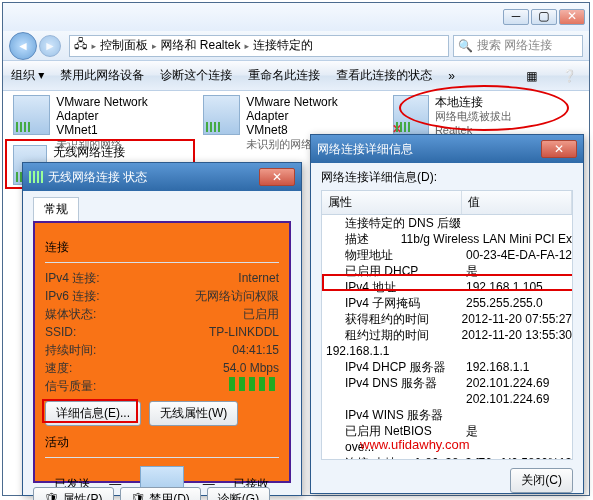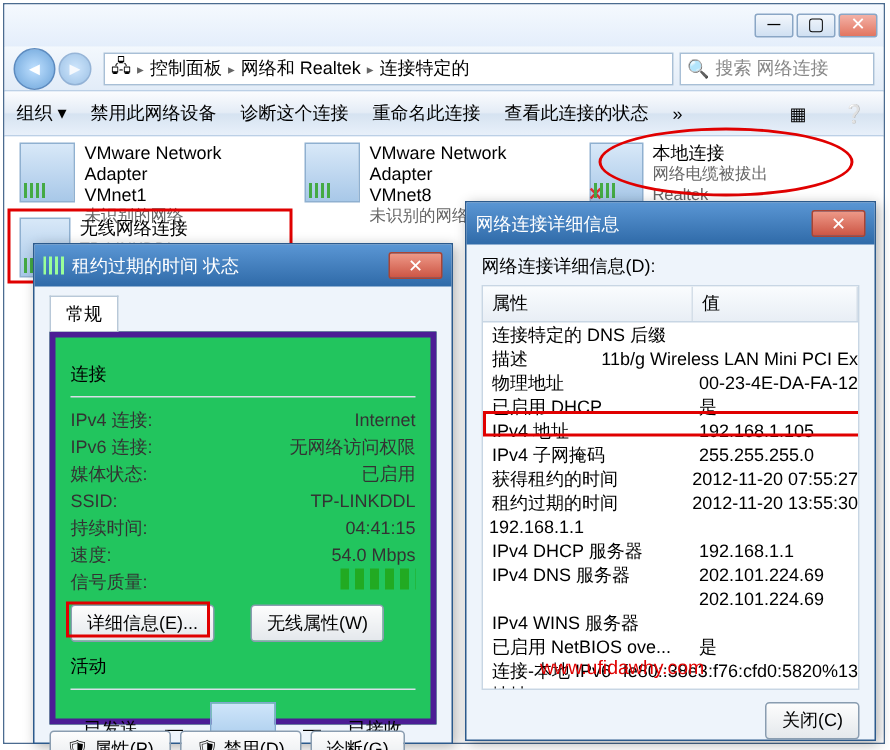--- a/index.html
+++ b/index.html
@@ -37,40 +37,40 @@
 .red-oval { position: absolute; border: 2px solid #e00000; border-radius: 50%; }
 
 
 .dialog { position: absolute; border: 1px solid #2c5a8c; background: #eef4fb; box-shadow: 2px 2px 8px rgba(0,0,0,0.3); }
 .dlg-title { height: 28px; background: linear-gradient(#5a96d4, #2f6aa8); color: #fff; display: flex; align-items: center; padding: 0 6px; justify-content: space-between; }
 .dlg-title .t-left { display: flex; align-items: center; gap: 5px; }
 .sig-icon { width: 14px; height: 12px; background: repeating-linear-gradient(90deg, #9f9 0 2px, transparent 2px 4px); }
 .dlg-close { width: 36px; height: 18px; background: linear-gradient(#e98, #c54); border: 1px solid #a43; border-radius: 2px; color: #fff; text-align: center; line-height: 16px; cursor: pointer; }
 .dlg-body { padding: 6px 10px 10px; }
 .tab { display: inline-block; background: #fff; border: 1px solid #b8c8d8; border-bottom: none; padding: 3px 10px; }
-.panel { background: #22c55e; border: 4px solid #4c1d95; padding: 10px; }
+.panel { background: #f97316; border: 2px solid #4c1d95; padding: 10px; }
 .section-h { margin: 6px 0 4px; }
 .row { display: flex; justify-content: space-between; font-size: 12px; line-height: 18px; }
 .row .k { color: #333; }
 .row .v { color: #333; }
 .sep { border-top: 1px solid #d8e0e8; margin: 6px 0; }
 .sigbar { display: inline-block; width: 50px; height: 14px; background: repeating-linear-gradient(90deg, #2a2 0 6px, transparent 6px 10px); vertical-align: middle; }
 .btn { display: inline-block; background: linear-gradient(#fdfdfd, #e4e8ec); border: 1px solid #8a9db0; border-radius: 3px; padding: 3px 10px; cursor: pointer; }
-.btn-row { display: flex; gap: 24px; margin-top: 6px; }
+.btn-row { display: flex; gap: 8px; margin-top: 6px; }
 .activity { display: flex; justify-content: space-around; align-items: center; margin: 8px 0; }
 .comp-icon { width: 44px; height: 36px; background: linear-gradient(#cfe5fa, #9cc4e8); border: 1px solid #7fa8ce; }
 
 
 .detail-list { border: 1px solid #c8d6e4; background: #fff; height: 270px; overflow: hidden; }
 .detail-head { display: flex; background: linear-gradient(#fafcfe, #e8eef5); border-bottom: 1px solid #c8d6e4; }
 .detail-head div { padding: 3px 6px; border-right: 1px solid #d4dee8; }
 .detail-head .c1 { width: 140px; }
 .detail-head .c2 { flex: 1; }
 .detail-row { display: flex; line-height: 16px; }
-.detail-row .c1 { width: 140px; padding-left: 6px; }
+.detail-row .c1 { width: 140px; padding-left: 23px; }
 .detail-row .c2 { flex: 1; padding-left: 4px; white-space: nowrap; }
 
 .watermark { position: absolute; bottom: 48px; left: 360px; color: #e00000; font-size: 13px; font-family: Arial; }
 </style>
 </head>
 <body>
 
 <div class="main-window">
   <div class="titlebar">
     <div class="win-btns">
@@ -144,21 +144,21 @@
     </div>
     <div class="red-box" style="top:48px;left:2px;width:190px;height:50px"></div>
     <div class="red-oval" style="top:-6px;left:396px;width:170px;height:46px"></div>
   </div>
 </div>
 
 <div class="dialog" style="top:162px;left:22px;width:280px;height:334px">
   <div class="dlg-title">
     <div class="t-left">
         <span class="sig-icon"></span>
-        <span>租约过期的时间 状态</span>
+        <span>无线网络连接 状态</span>
       </div>
     <div class="dlg-close">✕</div>
   </div>
   <div class="dlg-body">
     <div class="tab">常规</div>
     <div class="panel" style="height:262px">
       <div class="section-h">连接</div>
       <div class="sep"></div>
       <div class="row">
           <span class="k">IPv4 连接:</span>

